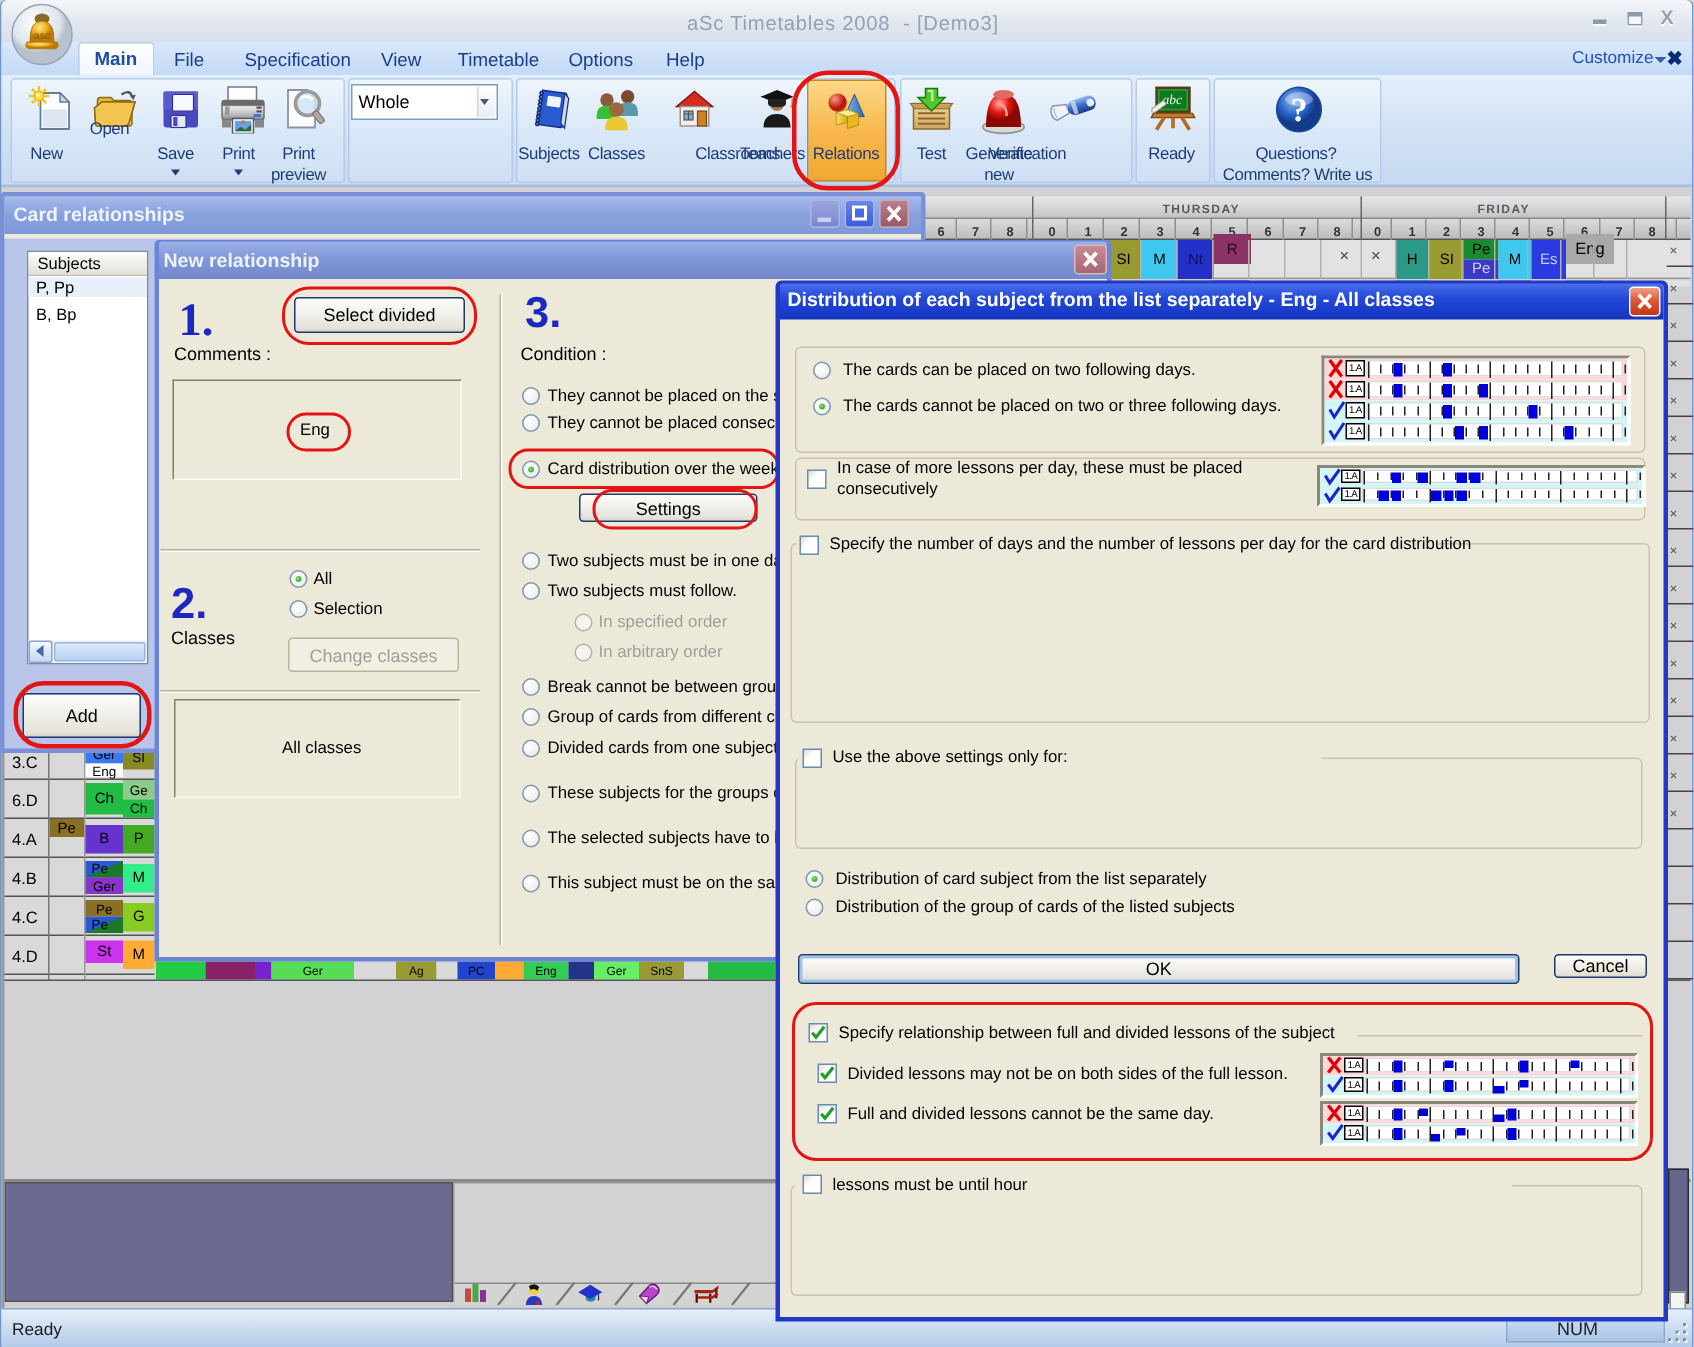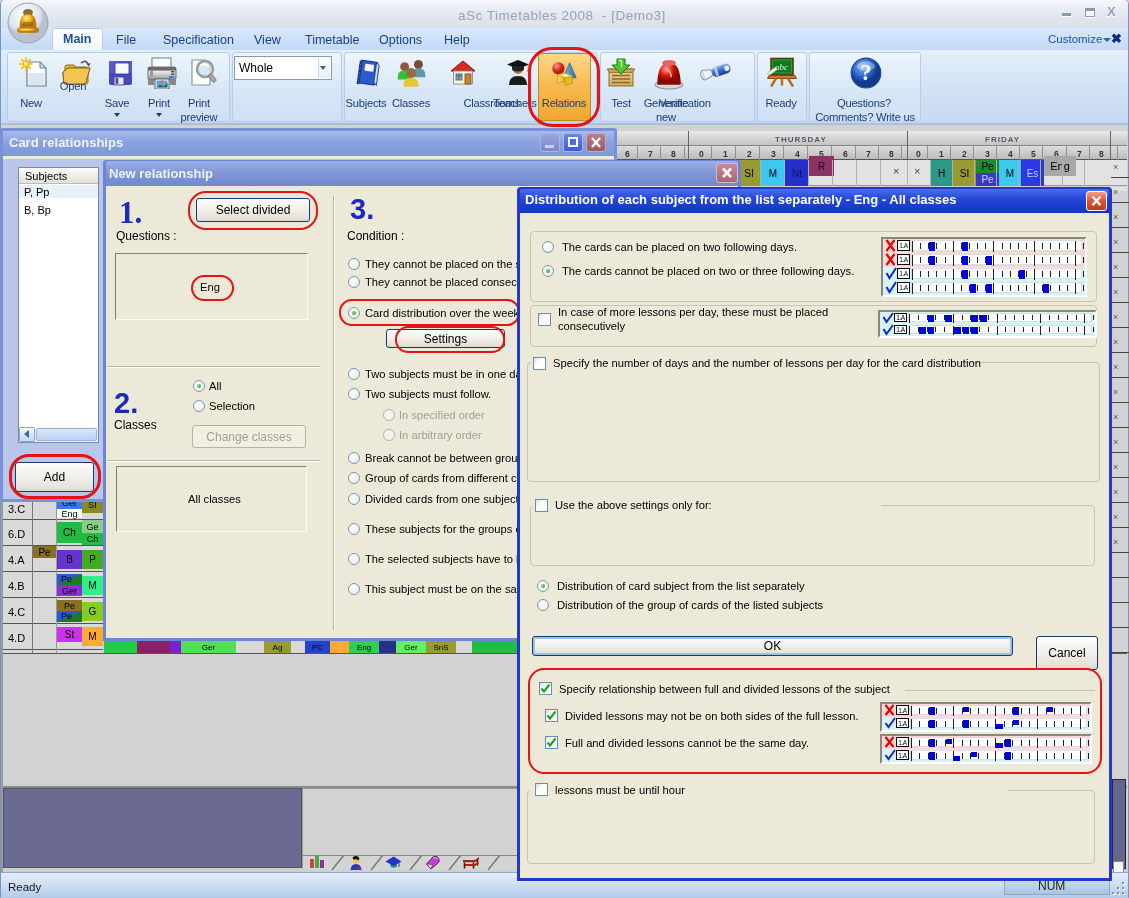--- a/index.html
+++ b/index.html
@@ -588,21 +588,21 @@
 <div class="abs" style="left:106px;top:161px;width:632px;height:25px;border-radius:2px 2px 0 0;background:linear-gradient(#9cb0e8,#8197d8 45%,#7288cc)"></div>
 <div style="position:absolute;left:109px;top:166px;font-size:13px;color:#eef2ff;font-weight:bold;white-space:nowrap;">New relationship</div>
 <div class="abs" style="left:716px;top:163px;width:22px;height:20px;border:1px solid #d8b8c0;border-radius:3px;background:linear-gradient(#c88a96,#a86674)"></div>
 <svg class="abs" style="left:720px;top:166px" width="14" height="14" viewBox="0 0 14 14">
     <path d="M3 2.5 L11 11.2 M11 2.5 L3 11.2" stroke="#fff" stroke-width="2.6"></path>
   </svg>
 <div class="abs" style="left:333px;top:196px;width:1px;height:434px;background:#b8b4a4;box-shadow:1px 0 0 #fff"></div>
 <div style="position:absolute;left:119px;top:195px;font-size:31px;color:#1c28c0;font-weight:bold;white-space:nowrap;font-family:'Liberation Serif',serif">1.</div>
 <div style="position:absolute;left:196px;top:198px;width:114px;height:24px;border:1px solid #1d3a6e;border-radius:3px;background:linear-gradient(#fdfdfb,#f1f0ea 45%,#e4e2d8 90%,#d8d4c8);display:flex;align-items:center;justify-content:center;font-size:12px;color:#000;font-weight:normal;box-sizing:border-box">Select divided</div>
 <div style="position:absolute;left:188px;top:191px;width:130px;height:39px;border:2.6px solid #e41414;border-radius:18px;box-sizing:border-box"></div>
-<div style="position:absolute;left:116px;top:229px;font-size:12px;color:#000;white-space:nowrap;">Questions :</div>
+<div style="position:absolute;left:116px;top:229px;font-size:12px;color:#000;white-space:nowrap;">Comments :</div>
 <div class="abs" style="left:115px;top:253px;width:193px;height:67px;border:1px solid #b8b4a4;border-top-color:#84806f;border-left-color:#84806f;border-bottom-color:#fbfaf4;border-right-color:#fbfaf4;background:#ece9d8"></div>
 <div style="position:absolute;left:200px;top:281px;font-size:11.2px;color:#000;white-space:nowrap;">Eng</div>
 <div style="position:absolute;left:191px;top:275px;width:43px;height:26px;border:2.4px solid #e41414;border-radius:13px;box-sizing:border-box"></div>
 <div class="abs" style="left:107px;top:366px;width:213px;height:1px;background:#b8b4a4;box-shadow:0 1px 0 #fff"></div>
 <div style="position:absolute;left:114px;top:387px;font-size:29px;color:#1c28c0;font-weight:bold;white-space:nowrap;">2.</div>
 <div style="position:absolute;left:114px;top:418px;font-size:12px;color:#000;white-space:nowrap;">Classes</div>
 <div style="position:absolute;left:193px;top:380px;width:12px;height:12px;border-radius:50%;border:1px solid #7a98af;background:radial-gradient(circle at 30% 30%,#ffffff,#e8e8e4);box-sizing:border-box">
     <div style="position:absolute;left:3px;top:3px;width:4px;height:4px;border-radius:50%;background:radial-gradient(circle at 35% 35%,#7ce07c,#1a9a1a)"></div>
   </div>
 <div style="position:absolute;left:209px;top:380px;font-size:11.2px;color:#000;white-space:nowrap;">All</div>
@@ -874,21 +874,21 @@
 <div class="abs" style="left:532px;top:498px;width:349px;height:15px;background:#ece9d8"></div>
 <div style="position:absolute;left:535px;top:499px;width:13px;height:13px;border:1px solid #6a8cb0;background:linear-gradient(135deg,#dcdcd8,#ffffff 40%);box-sizing:border-box"></div>
 <div style="position:absolute;left:555px;top:499px;font-size:11.2px;color:#000;white-space:nowrap;">Use the above settings only for:</div>
 <div style="position:absolute;left:537px;top:580px;width:12px;height:12px;border-radius:50%;border:1px solid #7a98af;background:radial-gradient(circle at 30% 30%,#ffffff,#e8e8e4);box-sizing:border-box">
     <div style="position:absolute;left:3px;top:3px;width:4px;height:4px;border-radius:50%;background:radial-gradient(circle at 35% 35%,#7ce07c,#1a9a1a)"></div>
   </div>
 <div style="position:absolute;left:557px;top:580px;font-size:11.2px;color:#000;white-space:nowrap;">Distribution of card subject from the list separately</div>
 <div style="position:absolute;left:537px;top:599px;width:12px;height:12px;border-radius:50%;border:1px solid #7a98af;background:radial-gradient(circle at 30% 30%,#ffffff,#e8e8e4);box-sizing:border-box"></div>
 <div style="position:absolute;left:557px;top:599px;font-size:11.2px;color:#000;white-space:nowrap;">Distribution of the group of cards of the listed subjects</div>
 <div style="position:absolute;left:532px;top:636px;width:481px;height:20px;border:1px solid #1d3a6e;border-radius:3px;background:linear-gradient(#fdfdfb,#f1f0ea 45%,#e4e2d8 90%,#d8d4c8);box-shadow:inset 0 0 0 2px #9ec1ea;display:flex;align-items:center;justify-content:center;font-size:12px;color:#000;font-weight:normal;box-sizing:border-box">OK</div>
-<div style="position:absolute;left:1036px;top:636px;width:62px;height:34px;border:1px solid #1d3a6e;border-radius:3px;background:linear-gradient(#fdfdfb,#f1f0ea 45%,#e4e2d8 90%,#d8d4c8);display:flex;align-items:center;justify-content:center;font-size:12px;color:#000;font-weight:normal;box-sizing:border-box">Cancel</div>
+<div style="position:absolute;left:1036px;top:636px;width:62px;height:16px;border:1px solid #1d3a6e;border-radius:3px;background:linear-gradient(#fdfdfb,#f1f0ea 45%,#e4e2d8 90%,#d8d4c8);display:flex;align-items:center;justify-content:center;font-size:12px;color:#000;font-weight:normal;box-sizing:border-box">Cancel</div>
 <div style="position:absolute;left:528px;top:668px;width:574px;height:106px;border:2.6px solid #e41414;border-radius:16px;box-sizing:border-box"></div>
 <div style="position:absolute;left:539px;top:682px;width:13px;height:13px;border:1px solid #6a8cb0;background:linear-gradient(135deg,#dcdcd8,#ffffff 40%);box-sizing:border-box">
     <svg width="13" height="13" viewBox="0 0 13 13" style="position:absolute;left:-1px;top:-1px">
       <path d="M2.5 6.5 L5 9.5 L10.5 2.5" stroke="#21a121" stroke-width="2.2" fill="none"></path>
     </svg>
   </div>
 <div style="position:absolute;left:559px;top:683px;font-size:11.2px;color:#000;white-space:nowrap;">Specify relationship between full and divided lessons of the subject</div>
 <div class="abs" style="left:905px;top:690px;width:190px;height:1px;background:#c8c4ae"></div>
 <div style="position:absolute;left:545px;top:709px;width:13px;height:13px;border:1px solid #6a8cb0;background:linear-gradient(135deg,#dcdcd8,#ffffff 40%);box-sizing:border-box">
     <svg width="13" height="13" viewBox="0 0 13 13" style="position:absolute;left:-1px;top:-1px">

